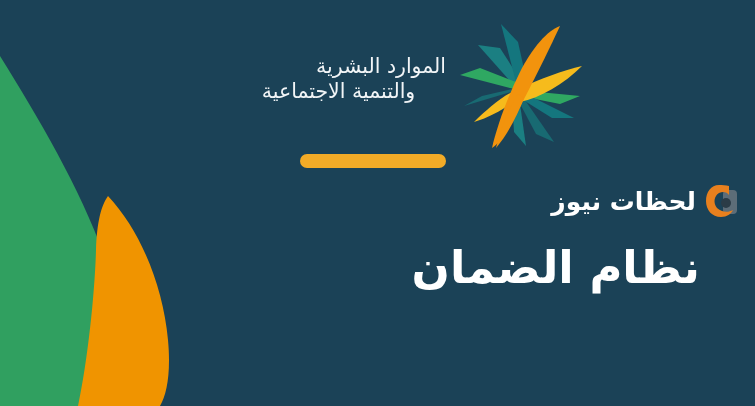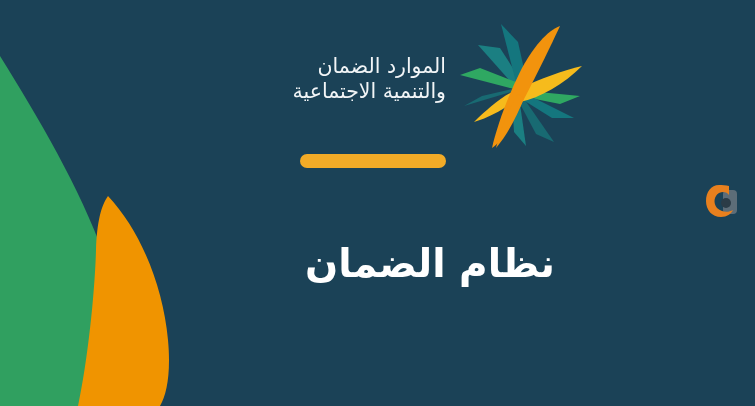--- a/index.html
+++ b/index.html
@@ -54,20 +54,21 @@
     letter-spacing: -0.2px;
   }
   .logo-text .ln {
     display: block;
     font-size: 20.5px;
     font-weight: 400;
     white-space: nowrap;
   }
   .logo-text .ln2 {
     font-size: 20.5px;
+    text-align: center;
   }
 
   
   .pill {
     position: absolute;
     left: 300px;
     top: 154px;
     width: 146px;
     height: 14px;
     border-radius: 7px;
@@ -104,25 +105,26 @@
     position: absolute;
     left: 160px;
     top: 236px;
     width: 540px;
     text-align: center;
     direction: rtl;
     color: #ffffff;
   }
   .headline .hl {
     display: block;
-    font-size: 39px;
+    font-size: 45px;
     font-weight: 700;
     line-height: 1.42;
     white-space: nowrap;
     letter-spacing: 0px;
+    text-align: right;
   }
 </style>
 </head>
 <body>
 
 <div class="banner">
 
   <svg class="deco" viewBox="0 0 260 406" preserveAspectRatio="none">
     <path fill="#30a060" d="M -10 40 C 40 120, 95 210, 118 300 C 132 352, 128 390, 108 406 L -10 406 Z"></path>
     <path fill="#f09400" d="M 108 196 C 140 230, 163 285, 168 340 C 171 372, 167 394, 160 406 L 78 406 C 88 360, 95 290, 96 250 C 97 222, 101 206, 108 196 Z"></path>
@@ -142,34 +144,35 @@
       <path fill="#1b7f82" d="M62 72 L70 128 L58 114 L56 82 Z"></path>
 
       <path fill="#f6bb1c" d="M64 70 C82 62, 108 52, 126 48 C108 66, 84 80, 64 84 Z"></path>
       <path fill="#f6bb1c" d="M60 72 C46 78, 30 92, 18 104 C38 98, 56 86, 64 78 Z"></path>
 
       <path fill="#f2930d" d="M104 8 C92 34, 72 74, 56 104 C48 118, 42 126, 36 130 C40 112, 50 82, 64 54 C76 30, 92 12, 104 8 Z"></path>
       <path fill="#f2930d" d="M62 76 C52 92, 44 112, 40 130 C52 116, 62 96, 68 80 Z"></path>
     </svg>
 
     <div class="logo-text">
-      <span class="ln">الموارد الضمان</span>
+      <span class="ln">الموارد البشرية</span>
       <span class="ln ln2">والتنمية الاجتماعية</span>
     </div>
   </div>
 
   <div class="pill"></div>
 
   <div class="watermark">
     <svg class="wm-icon" viewBox="0 0 38 38">
       <rect x="20" y="8" width="14" height="24" rx="4" fill="#5d6d78"></rect>
       <path fill="#e8801e" d="M16 3 C8 3, 3 10, 3 19 C3 28, 9 35, 18 35 C24 35, 28 32, 30 28
                C25 31, 18 30, 14 26 C10 21, 11 14, 16 11 C20 9, 24 10, 26 13
                L26 4 C23 3, 19 3, 16 3 Z"></path>
       <circle cx="23" cy="21" r="5" fill="#2b3c47"></circle>
     </svg>
+    <div class="wm-text">لحظات نيوز</div>
   </div>
 
   <div class="headline">
     <span class="hl">نظام الضمان</span>
   </div>
 
 </div>
 
 </body></html>

